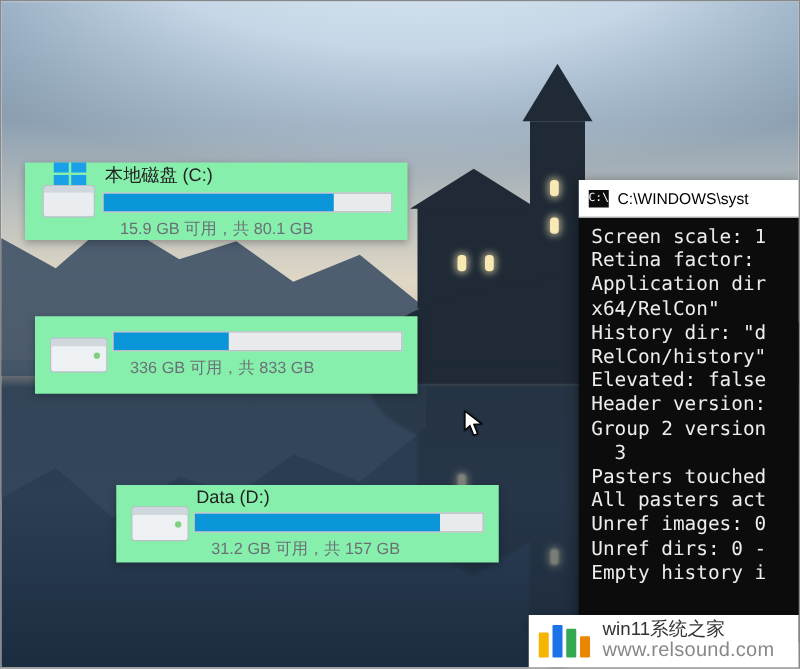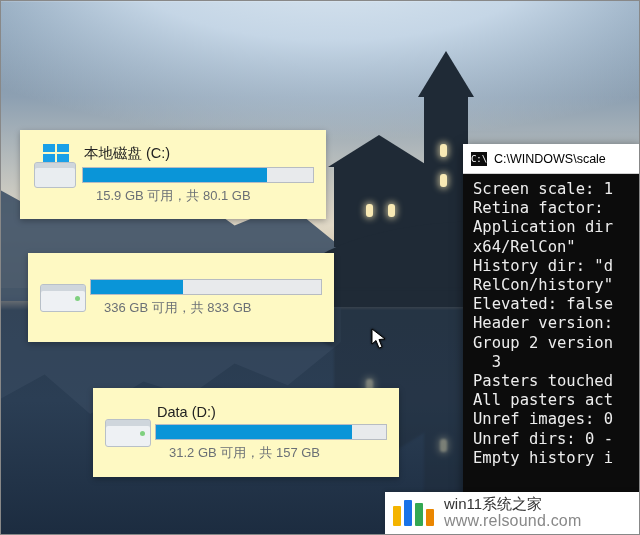--- a/index.html
+++ b/index.html
@@ -65,22 +65,22 @@
       top: 288px;
       transform: scaleY(-1);
       opacity:.4;
       filter: blur(1px);
     }
 
     
     .tile {
       position: absolute;
       width: 306px;
-      height: 89px;
-      background: #fef9c3;
+      height: 62px;
+      background: #86efac;
       box-shadow: 0 2px 6px rgba(0,0,0,.28);
       display: flex;
       align-items: center;
       padding: 6px 12px 6px 8px;
     }
     .drive-glyph { width:54px; height:50px; display:flex; align-items:center; justify-content:center; flex:none; }
     .ssd-icon .plate { width:42px; height:26px; background:#e9edf0; border:1px solid #b8c0c8; border-radius:3px; position:relative; box-shadow:inset 0 5px 0 #cfd6dc; }
     .ssd-icon .logo { position:absolute; top:-19px; left:8px; width:26px; height:18px; display:grid; grid-template-columns:1fr 1fr; grid-template-rows:1fr 1fr; gap:2px; }
     .ssd-icon .logo span { background:#1aa0e8; }
     .hdd-icon .plate { width:46px; height:28px; background:#eef1f4; border:1px solid #b8c0c8; border-radius:3px; position:relative; box-shadow:inset 0 6px 0 #cfd6dc; }
@@ -118,21 +118,21 @@
 
     .cursor-arrow {
       position:absolute; top:327px; left:370px; width:16px; height:22px;
       color:#fff;
       filter: drop-shadow(0 0 1px #000);
     }
 
     
     .brand {
       position:absolute; right:0; bottom:0;
-      width:254px; height:42px;
+      width:216px; height:42px;
       background:#fff;
       display:flex; align-items:center;
       padding:0 10px 0 8px;
       box-shadow:0 -1px 4px rgba(0,0,0,.15);
     }
     .brand .logo { display:flex; gap:3px; margin-right:10px; }
     .brand .logo span { display:block; width:8px; border-radius:1px; }
     .brand .l1 { height:20px; background:#f4b400; }
     .brand .l2 { height:26px; background:#1a73e8; }
     .brand .l3 { height:23px; background:#34a853; }
@@ -227,21 +227,21 @@
       </div>
     <div class="sub">
       <span>31.2 GB</span> <span>可用</span><span>，共 </span><span>157 GB</span>
     </div>
   </div>
 </div>
 
 <div class="console">
   <div class="titlebar">
     <div class="cmd-icon">C:\</div>
-    <span>C:\WINDOWS\scale</span>
+    <span>C:\WINDOWS\syst</span>
   </div>
   <div class="body">Screen scale: 1
 Retina factor:
 Application dir
 x64/RelCon"
 History dir: "d
 RelCon/history"
 Elevated: false
 Header version:
 Group 2 version

